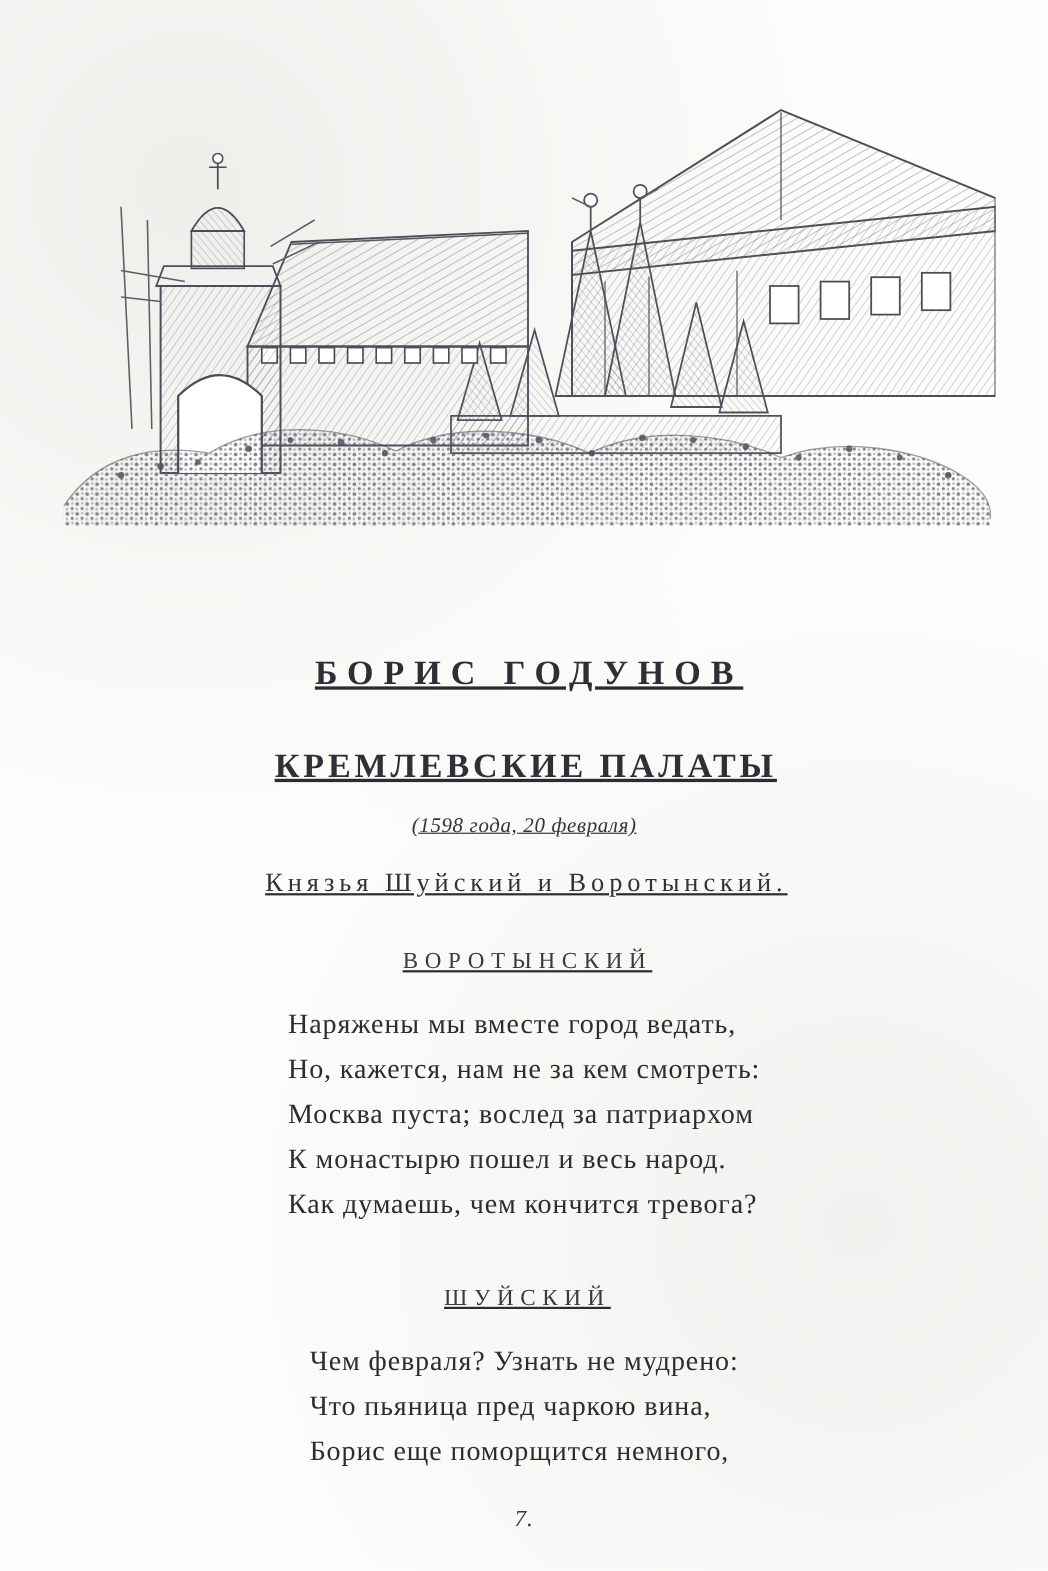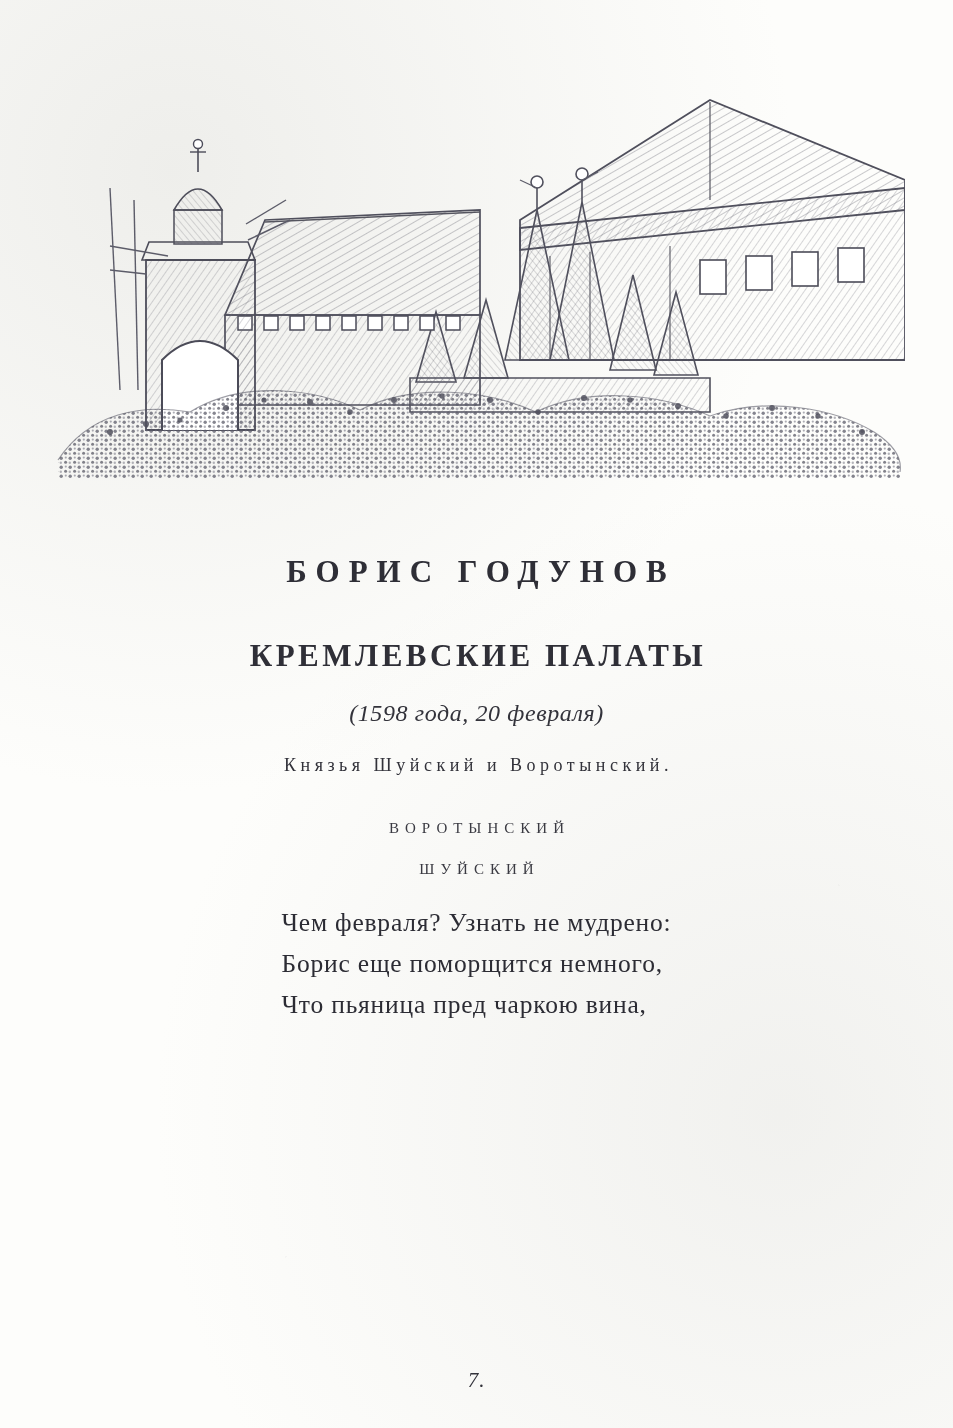--- a/index.html
+++ b/index.html
@@ -38,22 +38,23 @@
     display: block;
     width: 100%;
     height: 100%;
   }
 
   
   .textblock {
     position: absolute;
     left: 0;
     right: 0;
-    top: 554px;
+    top: 594px;
     text-align: center;
+    text-decoration: underline;
   }
 
   .play-title {
     font-size: 31px;
     letter-spacing: 9px;
     font-weight: 700;
     color: #2e2e36;
     margin: 0 0 48px 0;
     text-indent: 9px;
     font-family: "Liberation Serif", serif;
@@ -62,37 +63,37 @@
   .scene-title {
     font-size: 31px;
     letter-spacing: 3.5px;
     font-weight: 700;
     color: #2f2f37;
     margin: 0 0 26px 0;
     text-indent: 3px;
   }
 
   .scene-date {
-    font-size: 24px;
+    font-size: 19px;
     font-style: italic;
     letter-spacing: 0.6px;
     color: #33333b;
     margin: 0 0 28px 0;
   }
 
   .cast-line {
-    font-size: 18px;
+    font-size: 24px;
     letter-spacing: 4.5px;
     color: #32323a;
     margin: 0 0 44px 0;
     text-indent: 4px;
   }
 
   .speaker {
-    font-size: 15px;
+    font-size: 21px;
     letter-spacing: 6px;
     color: #3a3a42;
     margin: 0 0 24px 0;
     text-indent: 6px;
   }
 
   .speech {
     margin: 0 0 52px 0;
     display: inline-block;
     text-align: left;
@@ -271,27 +272,34 @@
     <h1 class="play-title">БОРИС ГОДУНОВ</h1>
 
     <h2 class="scene-title">КРЕМЛЕВСКИЕ ПАЛАТЫ</h2>
 
     <div class="scene-date">(1598 года, 20 февраля)</div>
 
     <div class="cast-line">Князья Шуйский и Воротынский.</div>
 
     <div class="speaker">ВОРОТЫНСКИЙ</div>
 
+    <div class="speech">
+      <div class="line">Наряжены мы вместе город ведать,</div>
+      <div class="line">Но, кажется, нам не за кем смотреть:</div>
+      <div class="line">Москва пуста; вослед за патриархом</div>
+      <div class="line">К монастырю пошел и весь народ.</div>
+      <div class="line">Как думаешь, чем кончится тревога?</div>
+    </div>
 
     <div class="speaker">ШУЙСКИЙ</div>
 
     <div class="speech speech-2">
       <div class="line">Чем февраля? Узнать не мудрено:</div>
+      <div class="line">Что пьяница пред чаркою вина,</div>
       <div class="line">Борис еще поморщится немного,</div>
-      <div class="line">Что пьяница пред чаркою вина,</div>
     </div>
 
   </div>
 
   <div class="page-number">7.</div>
 
   <div class="speckle"></div>
 </div>
 
 </body></html>

